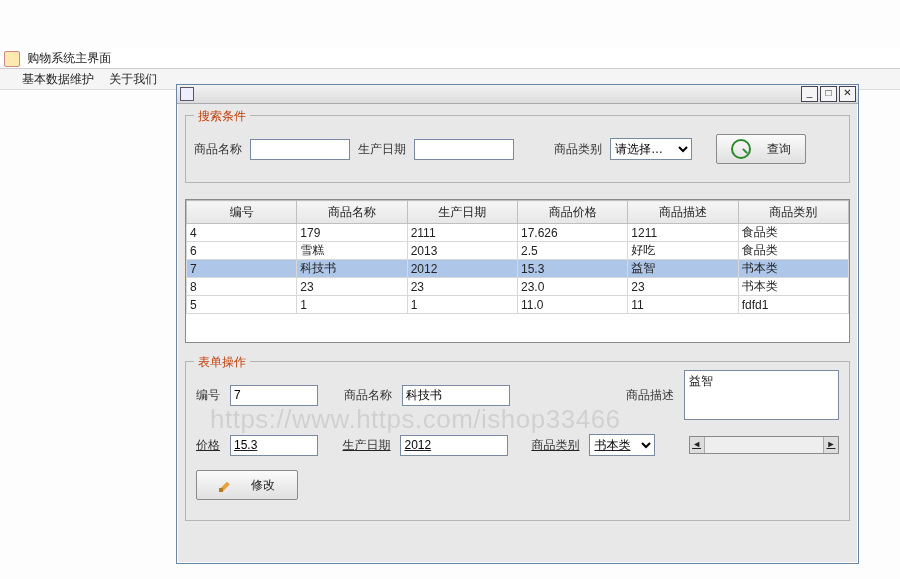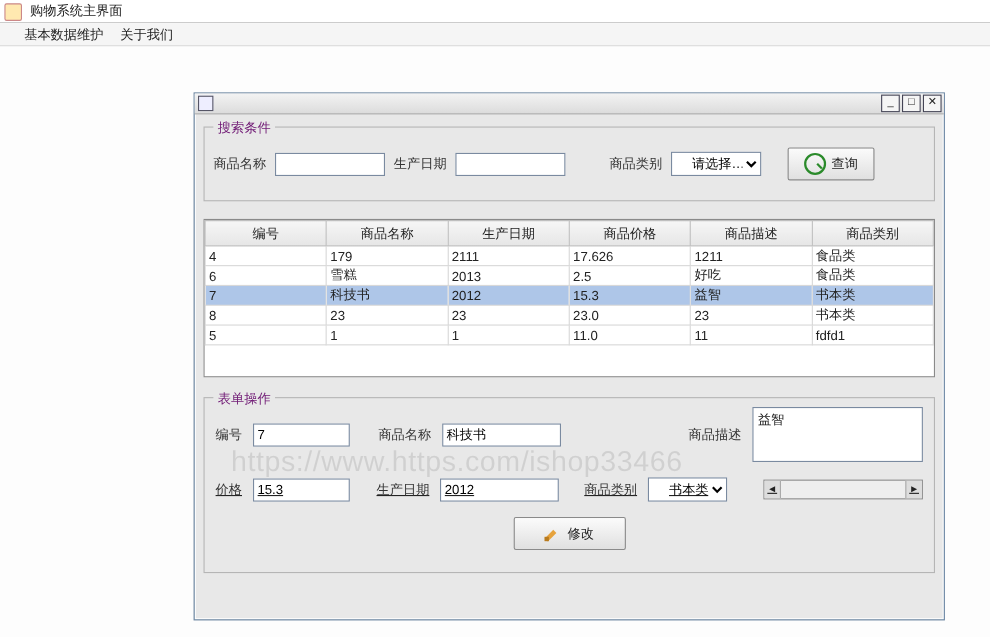--- a/index.html
+++ b/index.html
@@ -9,20 +9,21 @@
     font-family:"Microsoft YaHei","SimSun",Arial,sans-serif;
     font-size:12px;color:#222;
     overflow:hidden;
   }
   
   .app-titlebar{
     height:20px;line-height:20px;
     background:#fff;
     border-bottom:1px solid #ccc;
     padding-left:4px;
+    margin-top:48px;
   }
   .app-titlebar .java-icon{
     display:inline-block;width:14px;height:14px;vertical-align:middle;
     background:#ffe9b0;border:1px solid #c88;
     border-radius:2px;margin-right:4px;
   }
   .menubar{
     height:20px;line-height:20px;
     background:#f5f5f5;
     border-bottom:1px solid #ddd;
@@ -60,43 +61,43 @@
   }
   
   .groupbox{
     position:relative;
     background:#e8e8e8;
     border:1px solid #b5b5b5;
   }
   .groupbox>.legend{
     position:absolute;top:-8px;left:8px;
     background:#e8e8e8;padding:0 4px;
-    font-size:12px;color:#701a75;
+    font-size:12px;color:#c2410c;
   }
   .gb-search{
     height:66px;margin:8px 4px 0 4px;
   }
   .gb-search .row{
     display:flex;align-items:center;height:100%;
     padding:0 8px;gap:8px;
   }
   label.flabel{font-size:12px;color:#333;white-space:nowrap;}
   input.tf{
     height:19px;border:1px solid #7a8aa0;background:#fff;
     padding:0 3px;font-size:12px;font-family:inherit;
   }
   select.combo{
     height:22px;border:1px solid #7a8aa0;background:#fff;
-    font-size:12px;font-family:inherit;padding-left:14px;
+    font-size:12px;font-family:inherit;
   }
   .btn{
     height:28px;border:1px solid #8a8a8a;border-radius:2px;
     background:linear-gradient(#fbfbfb,#e0e0e0);
     display:inline-flex;align-items:center;justify-content:center;
-    gap:5px;padding:0 14px;font-size:12px;cursor:default;
+    gap:16px;padding:0 14px;font-size:12px;cursor:default;
   }
   .btn .ico{width:16px;height:16px;}
   
   .ico-search{
     border:2px solid #2a8a2a;border-radius:50%;
     width:10px;height:10px;position:relative;
   }
   .ico-search::after{
     content:"";position:absolute;left:9px;top:9px;width:6px;height:2px;
     background:#2a8a2a;transform:rotate(45deg);
@@ -149,21 +150,21 @@
   
   .gb-form{
     margin:18px 4px 0 4px;height:158px;
   }
   .gb-form .frow{
     display:flex;align-items:center;gap:10px;
     padding:8px 10px 0 10px;
   }
   .gb-form .frow2{padding-top:14px;text-decoration:underline;}
   .gb-form .btnrow{
-    display:flex;gap:160px;padding:14px 10px 0 10px;justify-content:center;
+    display:flex;gap:160px;padding:14px 10px 0 10px;
   }
   .desc-wrap{
     flex:1;display:flex;flex-direction:column;gap:2px;
     position:relative;
   }
   .desc-box{
     border:1px solid #7a8aa0;background:#fff;height:44px;
     font-size:12px;padding:2px 4px;
   }
   .hscroll{

